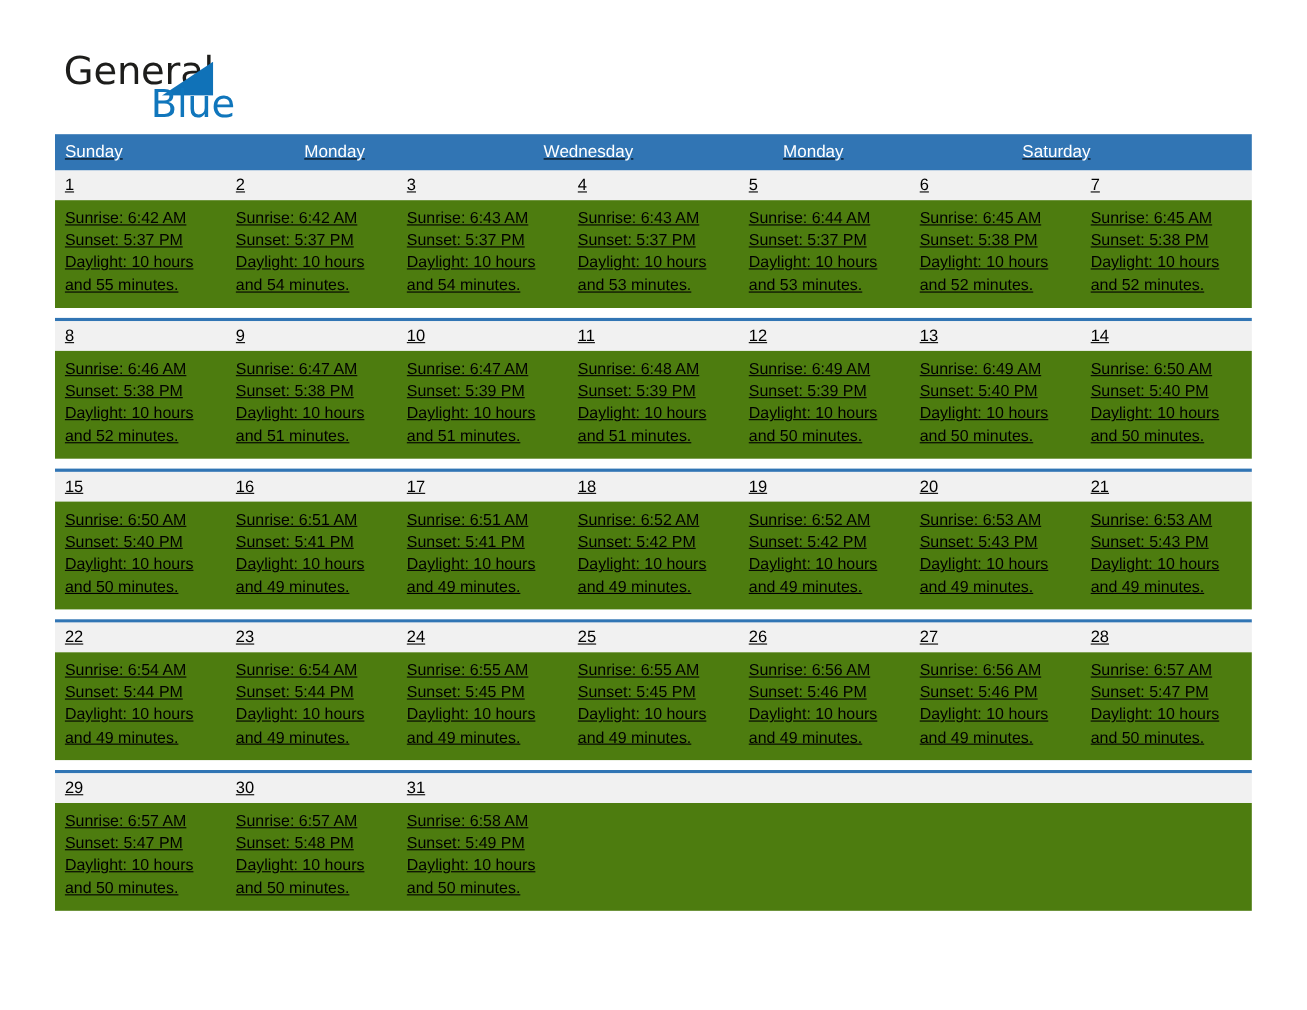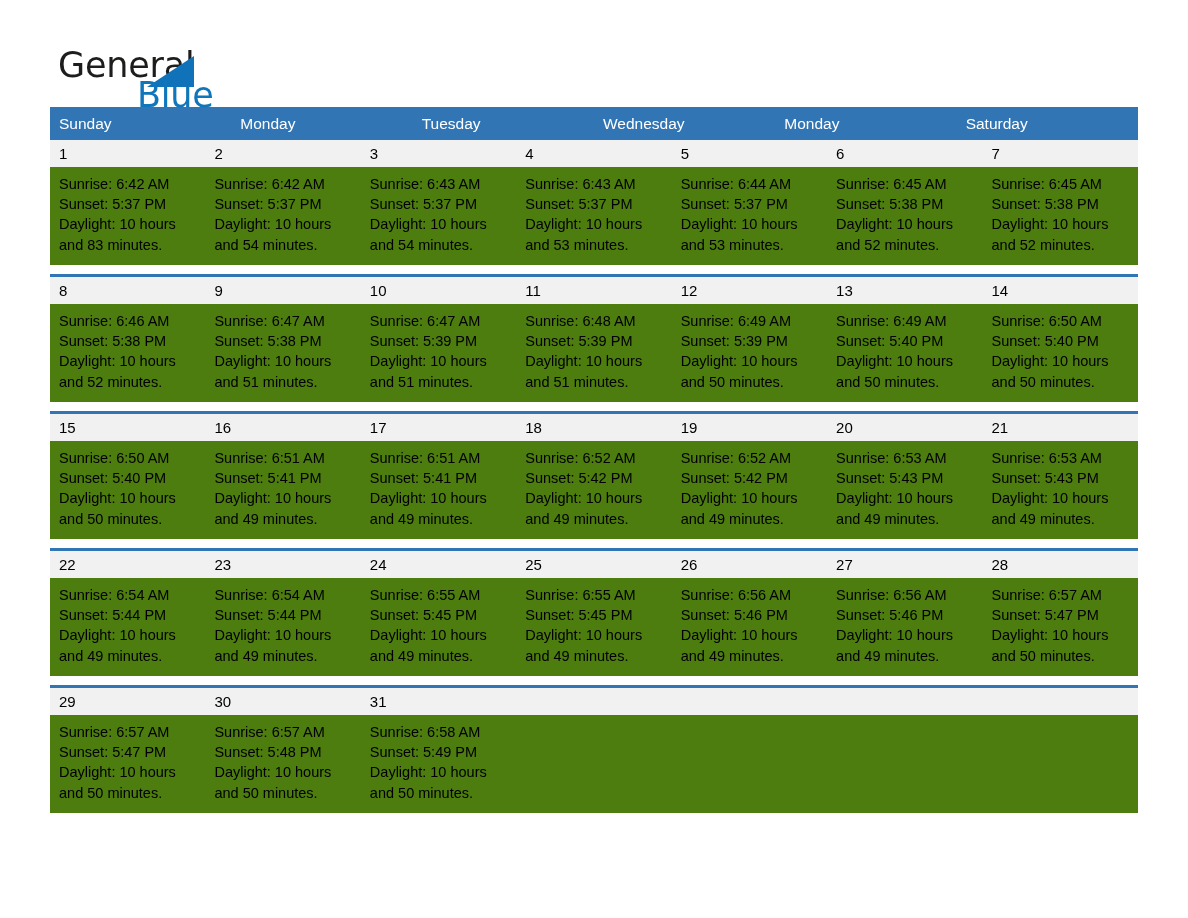--- a/index.html
+++ b/index.html
@@ -90,21 +90,22 @@
     line-height: 30px;
     font-weight: 400;
     color: #000000;
     margin-top: 7px;
     white-space: nowrap;
   }
 
   
   .calendar {
     width: 1088px;
-    margin-top: 1px;
+    margin-top: 16px;
+    text-decoration: underline;
   }
 
   .weekday-row {
     display: flex;
     background: #3175b4;
     height: 33px;
   }
   .weekday-cell {
     flex: 1 1 0;
     min-width: 0;
@@ -173,21 +174,20 @@
     </div>
 
 
   </div>
 
   <div class="calendar">
 
     <div class="weekday-row">
       <div class="weekday-cell">Sunday</div>
       <div class="weekday-cell">Monday</div>
-      <div class="weekday-cell">Tuesday</div>
       <div class="weekday-cell">Wednesday</div>
       <div class="weekday-cell">Monday</div>
       <div class="weekday-cell">Saturday</div>
     </div>
 
     <div id="weeks-container">
         <div class="week">
           <div class="daynum-row">
             <div class="daynum-cell">1</div>
             <div class="daynum-cell">2</div>
@@ -195,21 +195,21 @@
             <div class="daynum-cell">4</div>
             <div class="daynum-cell">5</div>
             <div class="daynum-cell">6</div>
             <div class="daynum-cell">7</div>
           </div>
           <div class="info-row">
             <div class="info-cell">
               <div class="info-line">Sunrise: 6:42 AM</div>
               <div class="info-line">Sunset: 5:37 PM</div>
               <div class="info-line">Daylight: 10 hours</div>
-              <div class="info-line">and 83 minutes.</div>
+              <div class="info-line">and 55 minutes.</div>
             </div>
             <div class="info-cell">
               <div class="info-line">Sunrise: 6:42 AM</div>
               <div class="info-line">Sunset: 5:37 PM</div>
               <div class="info-line">Daylight: 10 hours</div>
               <div class="info-line">and 54 minutes.</div>
             </div>
             <div class="info-cell">
               <div class="info-line">Sunrise: 6:43 AM</div>
               <div class="info-line">Sunset: 5:37 PM</div>

